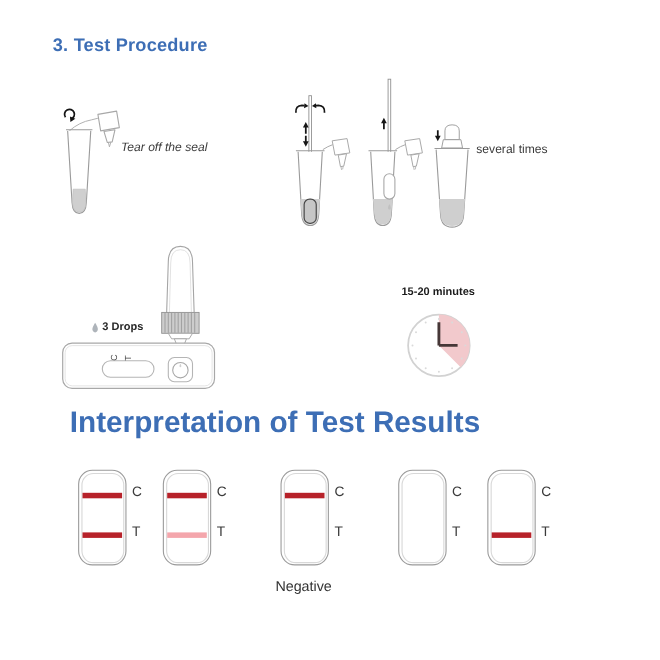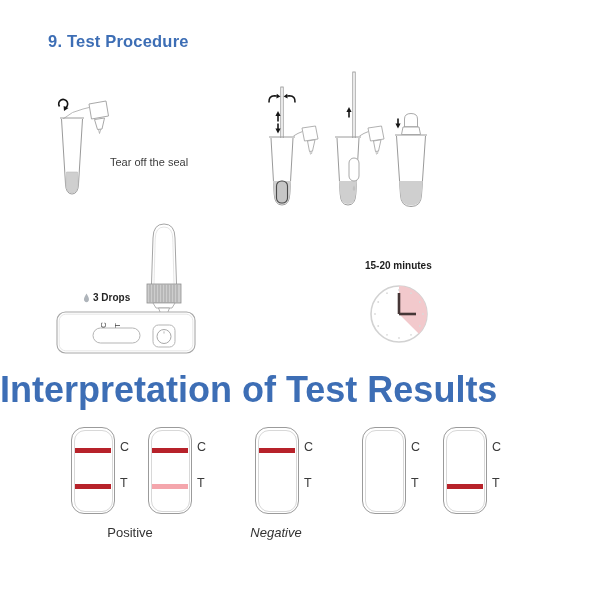--- a/index.html
+++ b/index.html
@@ -1,22 +1,22 @@
 <!DOCTYPE html>
 <html><head>
 <meta charset="utf-8">
 <style>
   html,body{margin:0;padding:0;background:#fff;}
   .page{position:relative;width:600px;height:600px;background:#fff;overflow:hidden;
         font-family:"Liberation Sans","DejaVu Sans",sans-serif;}
   .abs{position:absolute;}
   #section-title{left:48px;top:32px;font-size:16.5px;font-weight:bold;letter-spacing:.2px;}
-  #results-title{left:0;top:369px;width:500px;text-align:left;font-size:36px;font-weight:bold;}
+  #results-title{left:0;top:369px;width:500px;text-align:center;font-size:27px;font-weight:bold;}
   .caption{font-size:11px;color:#3c3c3c;}
-  #cap-step1{left:110px;top:156px;}
+  #cap-step1{left:110px;top:128px;font-style:italic;}
   #cap-step2{left:433px;top:129px;line-height:15.5px;}
   #drops{left:83px;top:292px;display:flex;align-items:center;gap:3px;
          font-size:10px;font-weight:bold;color:#262626;}
   #timer-label{left:365px;top:260px;font-size:10px;font-weight:bold;color:#1c1c1c;}
   #results-row{left:0;top:425px;width:600px;height:140px;}
   .unit{position:absolute;top:2px;width:70px;height:100px;}
   .cassette{position:absolute;left:0;top:0;width:42px;height:85px;background:#fff;
             border:1.2px solid #9b9b9b;border-radius:13px;}
   .cassette-inner{position:absolute;inset:1.5px;border:1px solid #d8d8d8;border-radius:11px;}
   .line{position:absolute;left:3px;right:3px;height:5px;}
@@ -24,21 +24,21 @@
   .ct{position:absolute;left:49px;font-size:12.5px;color:#3a3a3a;}
   .ct-c{top:13px;} .ct-t{top:49px;}
   .result-label{position:absolute;top:100px;width:120px;text-align:center;font-size:13px;color:#333;}
   svg{display:block;}
 </style>
 </head>
 <body>
 
 <div class="page">
 
-  <div class="abs" id="section-title" style="color: rgb(61, 110, 181);">9. Test Procedure</div>
+  <div class="abs" id="section-title" style="color: rgb(61, 110, 181);">3. Test Procedure</div>
 
   <svg class="abs" id="svg-step1" style="left:50px;top:85px" width="150" height="125" viewBox="0 0 150 125">
     <g>
       <path d="M 9.5 21.5 A 4.5 4.5 0 1 1 14.5 23.2" stroke="#141414" stroke-width="1.6" fill="none"></path>
       <polygon points="13.6,21 18.5,23 14,26" fill="#141414"></polygon>
     </g>
     <path d="M 13 34 Q 22 26 33 24 L 39 22.5" stroke="#b0b0b0" stroke-width="0.9" fill="none"></path>
     <g stroke="#a8a8a8" stroke-width="1" fill="#fff" stroke-linejoin="round">
       <polygon points="39,19 56,16 58.5,31 41.5,34"></polygon>
       <polygon points="44.5,34.5 54.5,33 52,44 47.5,44.5"></polygon>
@@ -109,20 +109,21 @@
         <line x1="-6.5" y1="-8" x2="6.5" y2="-8"></line>
         <polygon points="-9.5,-0.5 -8,-8 8,-8 9.5,-0.5"></polygon>
       </g>
       <g>
         <line x1="-13" y1="-16.5" x2="-13" y2="-11" stroke="#161616" stroke-width="1.6"></line>
         <polygon points="-13,-6.5 -15.6,-11.5 -10.4,-11.5" fill="#161616"></polygon>
       </g>
     </g>
   </svg>
   <div class="abs caption" id="cap-step2">
+    <div>several times</div>
   </div>
 
   <svg class="abs" id="svg-step3" style="left:50px;top:220px" width="170" height="145" viewBox="0 0 170 145">
     <g>
       <path d="M 101.5 64 L 103 18 Q 103.2 4 114 4 Q 124.8 4 125 18 L 126.5 64" fill="#fff" stroke="#a5a5a5" stroke-width="1"></path>
       <path d="M 104 64 L 105.2 19 Q 105.3 7 114 7 Q 122.7 7 122.8 19 L 124 64" fill="none" stroke="#dedede" stroke-width="0.8"></path>
       <rect x="97" y="64" width="34" height="19" fill="#cdcdcd" stroke="#8f8f8f" stroke-width="0.8"></rect>
       <g stroke="#a2a2a2" stroke-width="1">
         <line x1="100" y1="64.5" x2="100" y2="82.5"></line>
           <line x1="103" y1="64.5" x2="103" y2="82.5"></line>
@@ -198,30 +199,29 @@
       </div>
       <div class="unit" style="left: 148px;">
         <div class="cassette">
           <div class="cassette-inner"></div>
           <div class="line line-c" style="background: rgb(183, 34, 42);"></div>
           <div class="line line-t" style="background: rgb(244, 166, 172);"></div>
         </div>
         <div class="ct ct-c">C</div>
         <div class="ct ct-t">T</div>
       </div>
-      <div class="result-label" style="left: 70px;">Positive</div>
       <div class="unit" style="left: 255px;">
         <div class="cassette">
           <div class="cassette-inner"></div>
           <div class="line line-c" style="background: rgb(183, 34, 42);"></div>
         </div>
         <div class="ct ct-c">C</div>
         <div class="ct ct-t">T</div>
       </div>
-      <div class="result-label" style="left: 216px; font-style: italic;">Negative</div>
+      <div class="result-label" style="left: 216px;">Negative</div>
       <div class="unit" style="left: 362px;">
         <div class="cassette">
           <div class="cassette-inner"></div>
         </div>
         <div class="ct ct-c">C</div>
         <div class="ct ct-t">T</div>
       </div>
       <div class="unit" style="left: 443px;">
         <div class="cassette">
           <div class="cassette-inner"></div>

